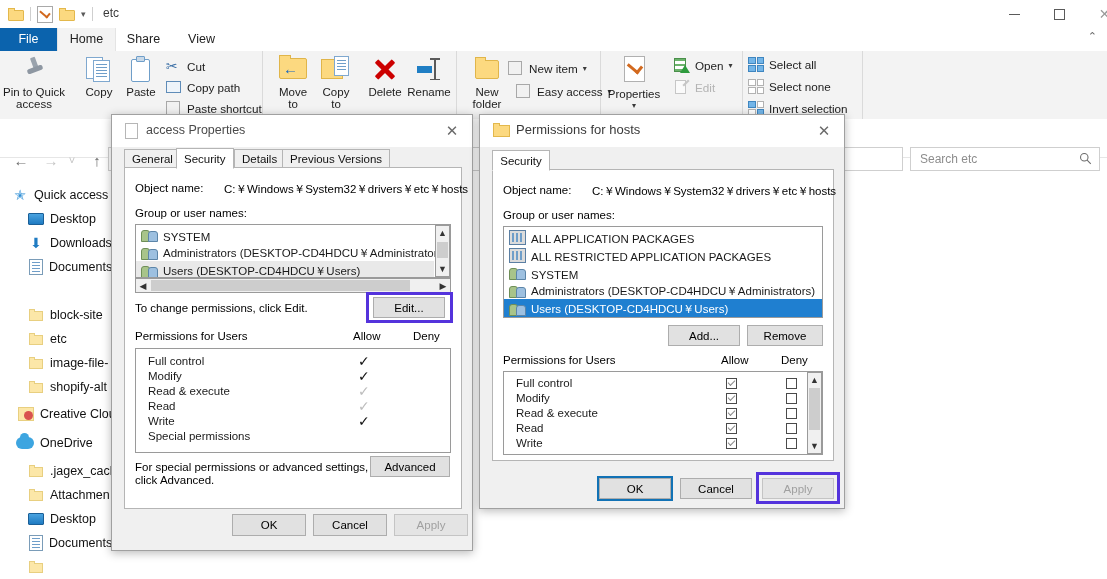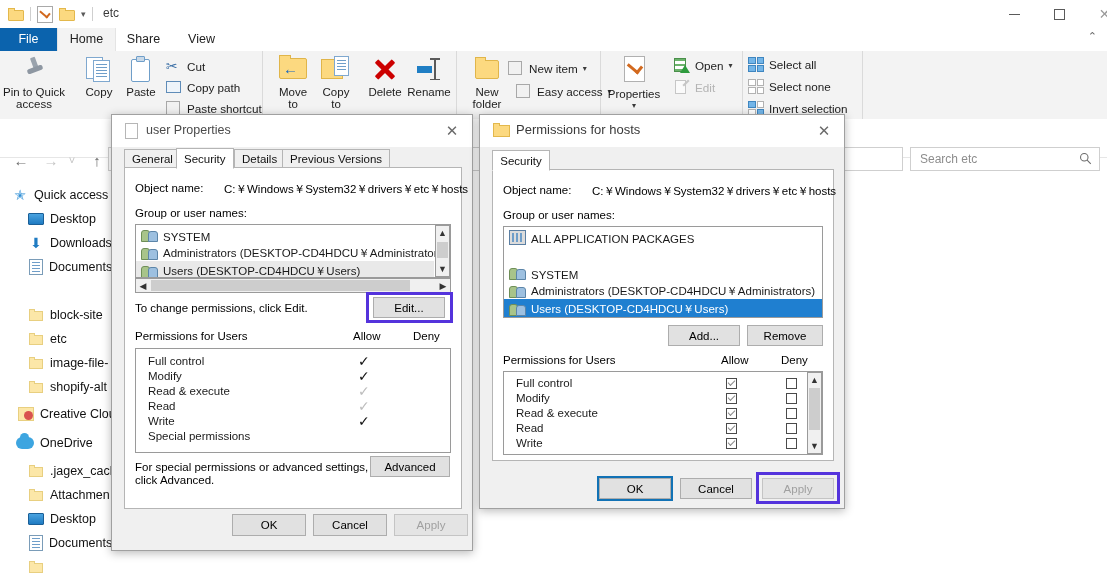--- a/index.html
+++ b/index.html
@@ -441,21 +441,21 @@
       </div>
     <div class="nav-item" style="top:372px;padding-left:28px;">
         <span class="nf"></span>
       </div>
   </div>
 </div>
 
 <div class="dlg" style="left:111px;top:114px;width:360px;height:435px;">
   <div class="dlg-title">
     <span class="dlg-ic doc-ic"></span>
-    <span class="dt">user Properties</span>
+    <span class="dt">access Properties</span>
     <span class="dx">✕</span>
   </div>
 
   <div class="tabstrip" style="left:12px;top:34px;width:336px;">
     <div class="dtab" style="left:0;">General</div>
     <div class="dtab sel" style="left:52px;">Security</div>
     <div class="dtab" style="left:110px;">Details</div>
     <div class="dtab" style="left:158px;">Previous Versions</div>
   </div>
   <div class="dpanel" style="left:12px;top:52px;width:336px;height:340px;">
@@ -545,20 +545,24 @@
   </div>
   <div class="dpanel" style="left:12px;top:54px;width:340px;height:290px;">
     <span class="fld" style="left:10px;top:14px;">Object name:</span>
     <span class="fld" style="left:99px;top:14px;">C:￥Windows￥System32￥drivers￥etc￥hosts</span>
     <span class="fld" style="left:10px;top:39px;">Group or user names:</span>
 
     <div class="listbox" style="left:10px;top:56px;width:320px;height:92px;">
       <div class="lrow" style="top:0px;">
         <span class="pkg-ic"></span>
         <span>ALL APPLICATION PACKAGES</span>
+      </div>
+      <div class="lrow" style="top:18px;">
+        <span class="pkg-ic"></span>
+        <span>ALL RESTRICTED APPLICATION PACKAGES</span>
       </div>
       <div class="lrow" style="top:36px;">
         <span class="usr-ic"></span>
         <span>SYSTEM</span>
       </div>
       <div class="lrow" style="top:54px;">
         <span class="usr-ic"></span>
         <span>Administrators (DESKTOP-CD4HDCU￥Administrators)</span>
       </div>
       <div class="lrow sel" style="top:72px;">

